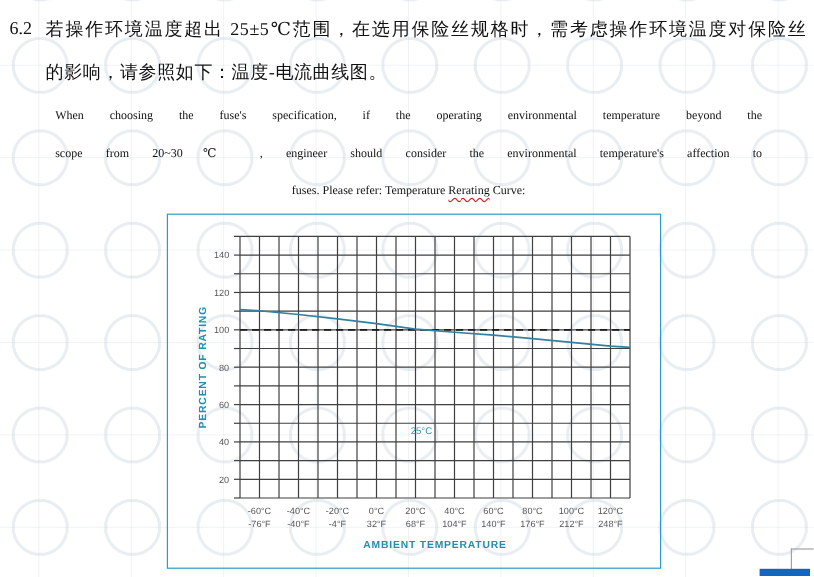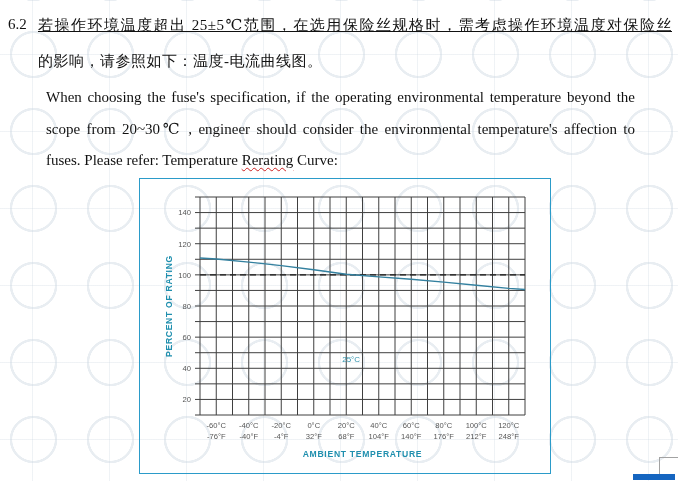--- a/index.html
+++ b/index.html
@@ -28,36 +28,35 @@
 
   .section-num{
     left:8px;top:16px;
     font-size:15px;
   }
   .zh-line1{
     left:38px;top:14px;width:634px;
     font-size:15px;line-height:22px;
     text-align:justify;text-align-last:justify;
     letter-spacing:0.5px;
-    text-decoration:underline;
   }
   .zh-line2{
     left:38px;top:50px;width:634px;
     font-size:15px;line-height:22px;
     letter-spacing:0.5px;
     font-family:Liberation Serif, serif;
   }
   .en-line{
     left:46px;width:589px;
-    font-size:15px;line-height:20px;
+    font-size:10px;line-height:20px;
   }
   .en-just{text-align:justify;text-align-last:justify;}
   .en-1{top:87px;}
   .en-2{top:119px;}
-  .en-3{top:150px;}
+  .en-3{top:150px;text-align:center;}
   .squiggle{
     text-decoration:underline wavy #cc2222;
     text-decoration-thickness:1px;
     text-underline-offset:2px;
   }
 
   .chart-box{
     left:139px;top:178px;
     width:410px;height:294px;
     border:1px solid #2b9bc9;

